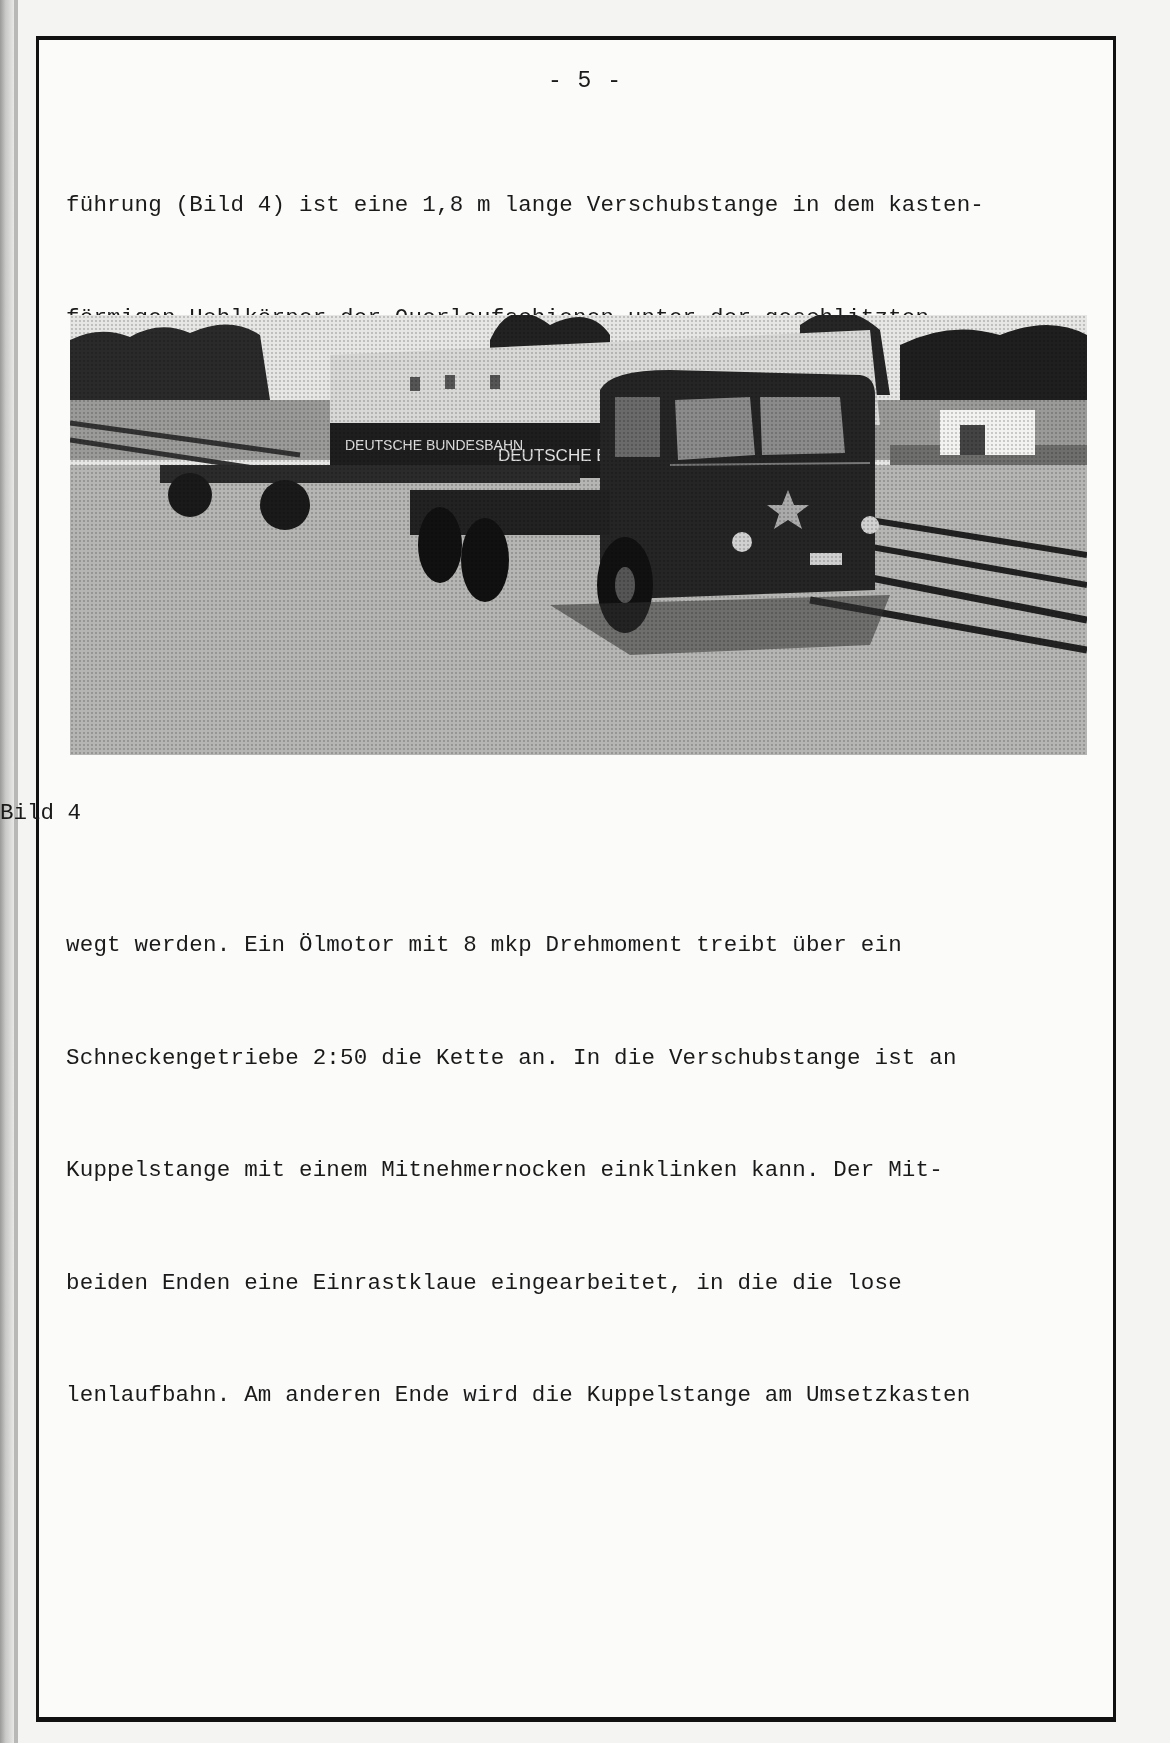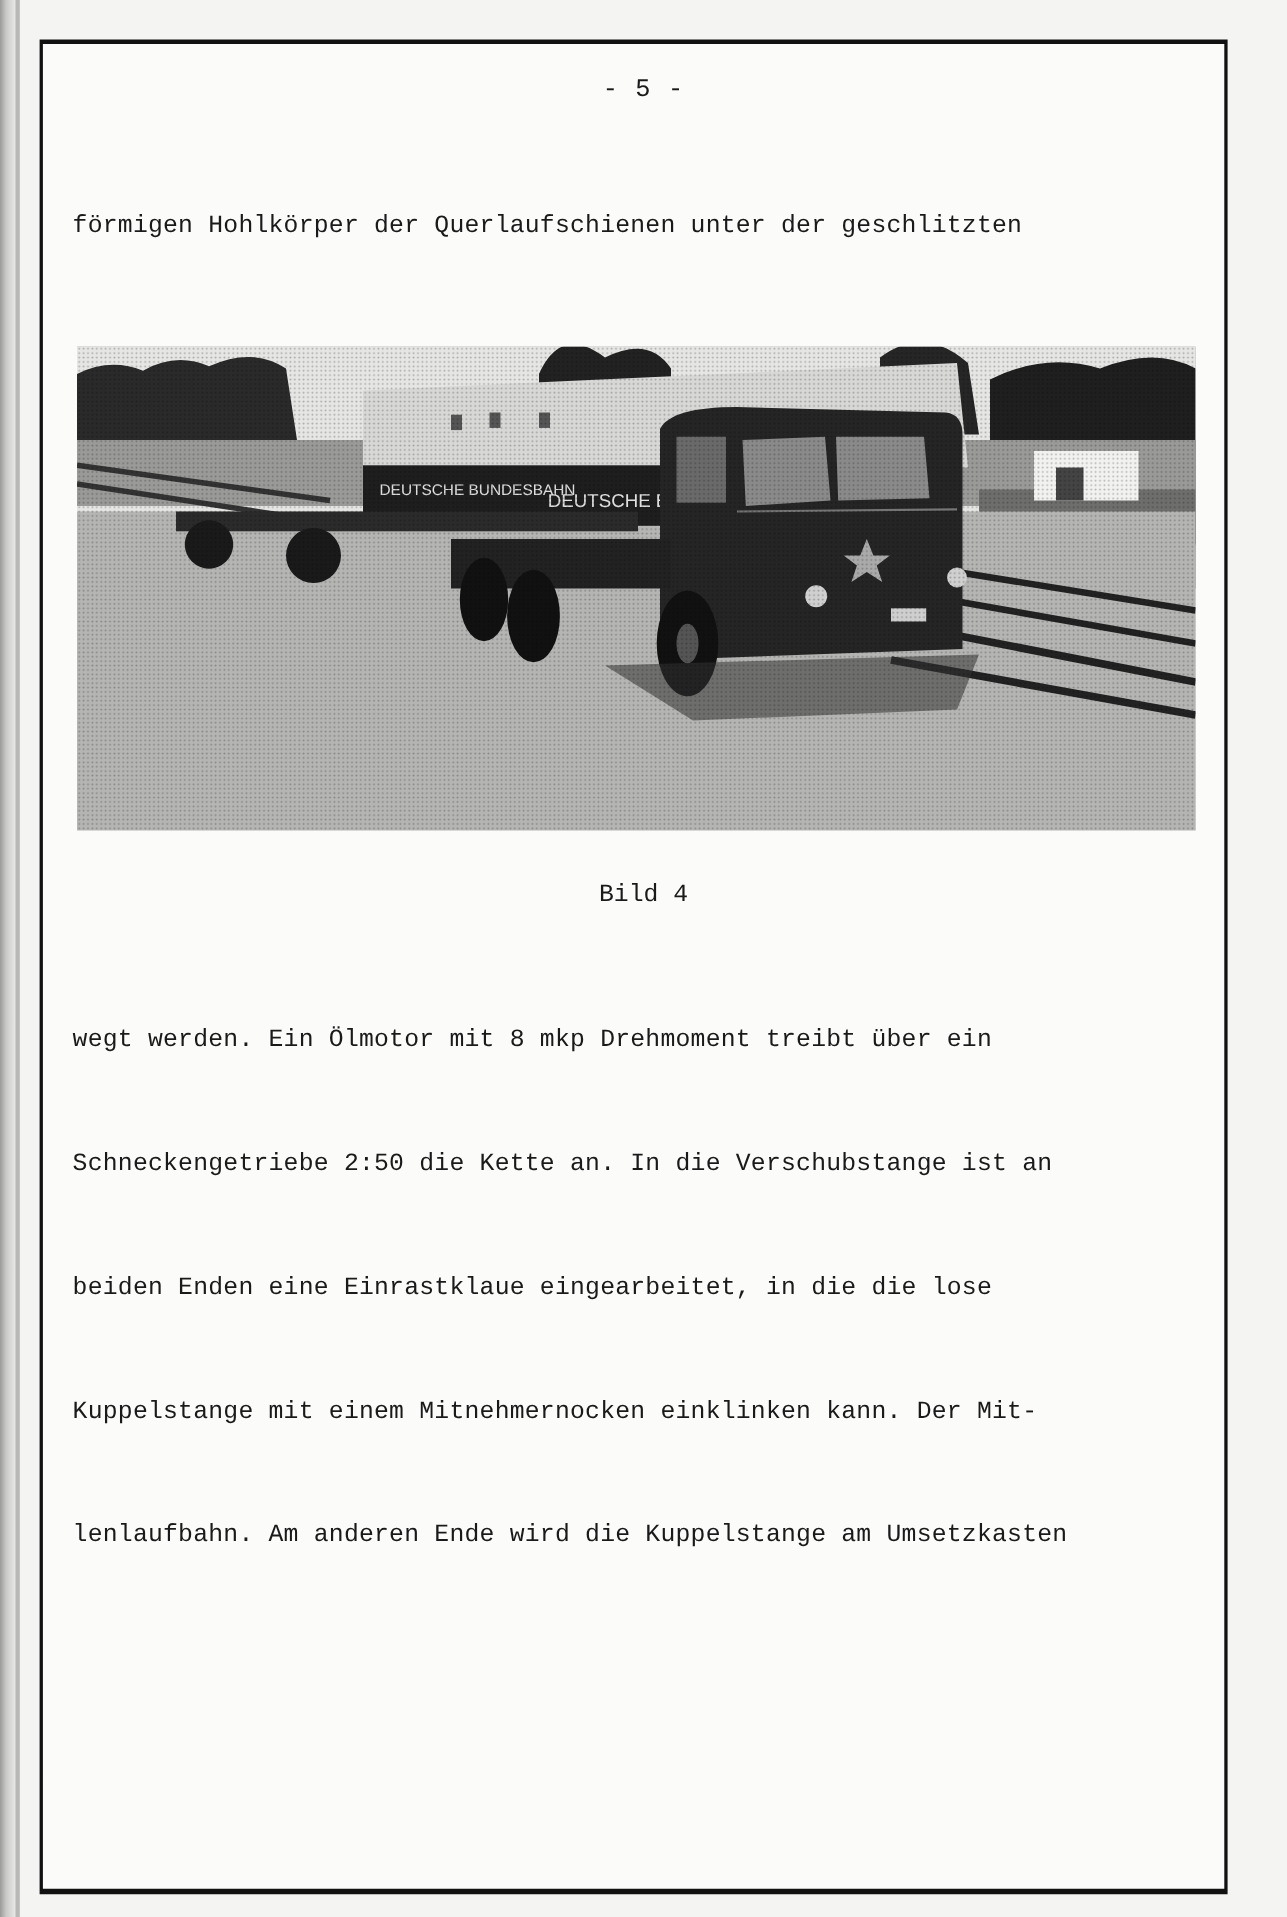--- a/index.html
+++ b/index.html
@@ -27,40 +27,41 @@
       position: absolute; left: 0; width: 1170px; top: 68px; text-align: center;
       font-size: 23px; letter-spacing: 1px;
     }
     .text-block {
       position: absolute; left: 66px; width: 1060px;
       font-size: 22.5px; line-height: 37.5px; white-space: pre; letter-spacing: 0.2px;
     }
     .intro { top: 112px; }
     .body-text { top: 852px; }
     .caption {
-      position: absolute; left: 0; width: 1170px; top: 800px; text-align: center;
+      position: absolute; left: 0; width: 1170px; top: 800px; 
       font-size: 22.5px;
     }
     .photo {
       position: absolute; left: 70px; top: 315px; width: 1017px; height: 440px;
       overflow: hidden; background: #bdbdbd;
     }
     .photo svg { display: block; width: 100%; height: 100%; }
   </style>
 </head>
 <body>
 
 <div class="binding-edge"></div>
 <div class="binding-edge2"></div>
 
 <div class="frame"></div>
 
 <div class="page-number">- 5 -</div>
 
 <div class="text-block intro">
+  <div>führung (Bild 4) ist eine 1,8 m lange Verschubstange in dem kasten-</div>
   <div>förmigen Hohlkörper der Querlaufschienen unter der geschlitzten</div>
 </div>
 
 <div class="photo">
   <svg viewBox="0 0 1017 440" preserveAspectRatio="none">
 
     <rect x="0" y="0" width="1017" height="440" fill="#e6e6e4"></rect>
 
     <path d="M0 25 Q30 10 60 22 Q90 5 120 18 Q160 0 190 20 L200 85 L0 85 Z" fill="#2a2a2a"></path>
     <path d="M420 25 Q440 -20 480 10 Q520 -10 540 20 L540 60 L420 60 Z" fill="#222"></path>
@@ -123,22 +124,22 @@
     </defs>
     <rect x="0" y="0" width="1017" height="440" fill="url(#dots)"></rect>
   </svg>
 </div>
 
 <div class="caption">Bild 4</div>
 
 <div class="text-block body-text">
   <div>wegt werden. Ein Ölmotor mit 8 mkp Drehmoment treibt über ein</div>
   <div>Schneckengetriebe 2:50 die Kette an. In die Verschubstange ist an</div>
+  <div>Kuppelstange mit einem Mitnehmernocken einklinken kann. Der Mit-</div>
   <div>beiden Enden eine Einrastklaue eingearbeitet, in die die lose</div>
-  <div>Kuppelstange mit einem Mitnehmernocken einklinken kann. Der Mit-</div>
   <div>lenlaufbahn. Am anderen Ende wird die Kuppelstange am Umsetzkasten</div>
   
   
   
   
   
   
   
   
   

